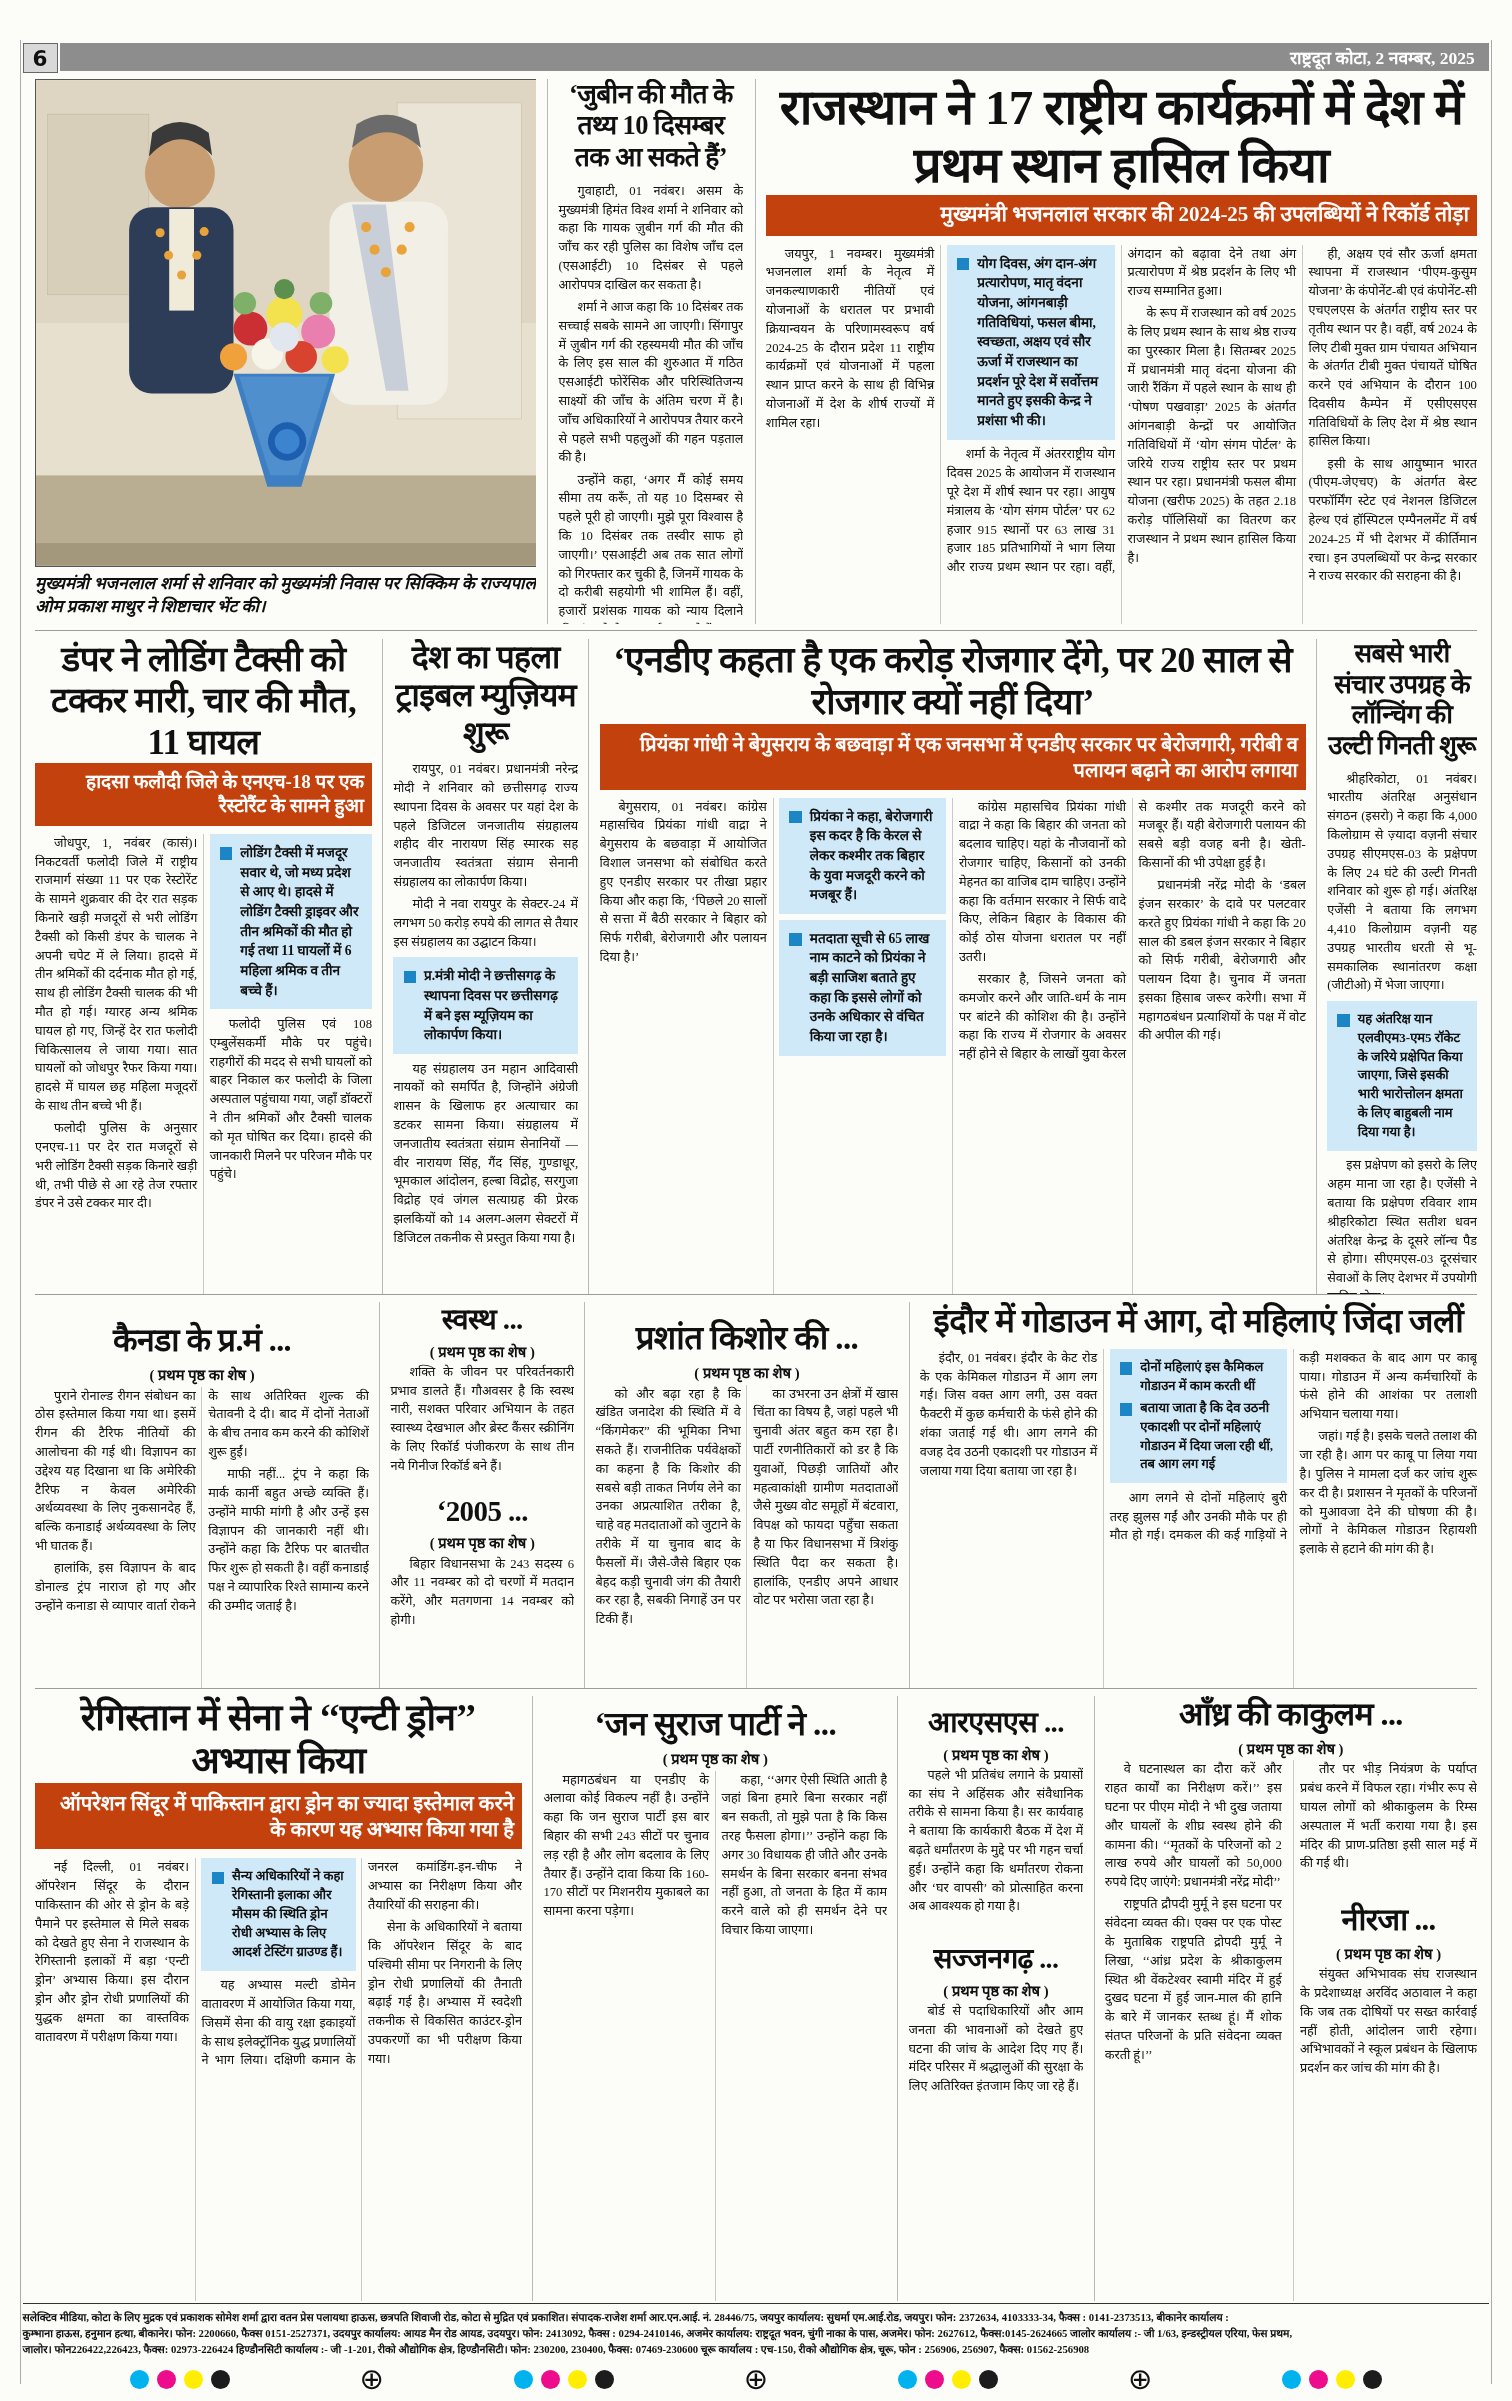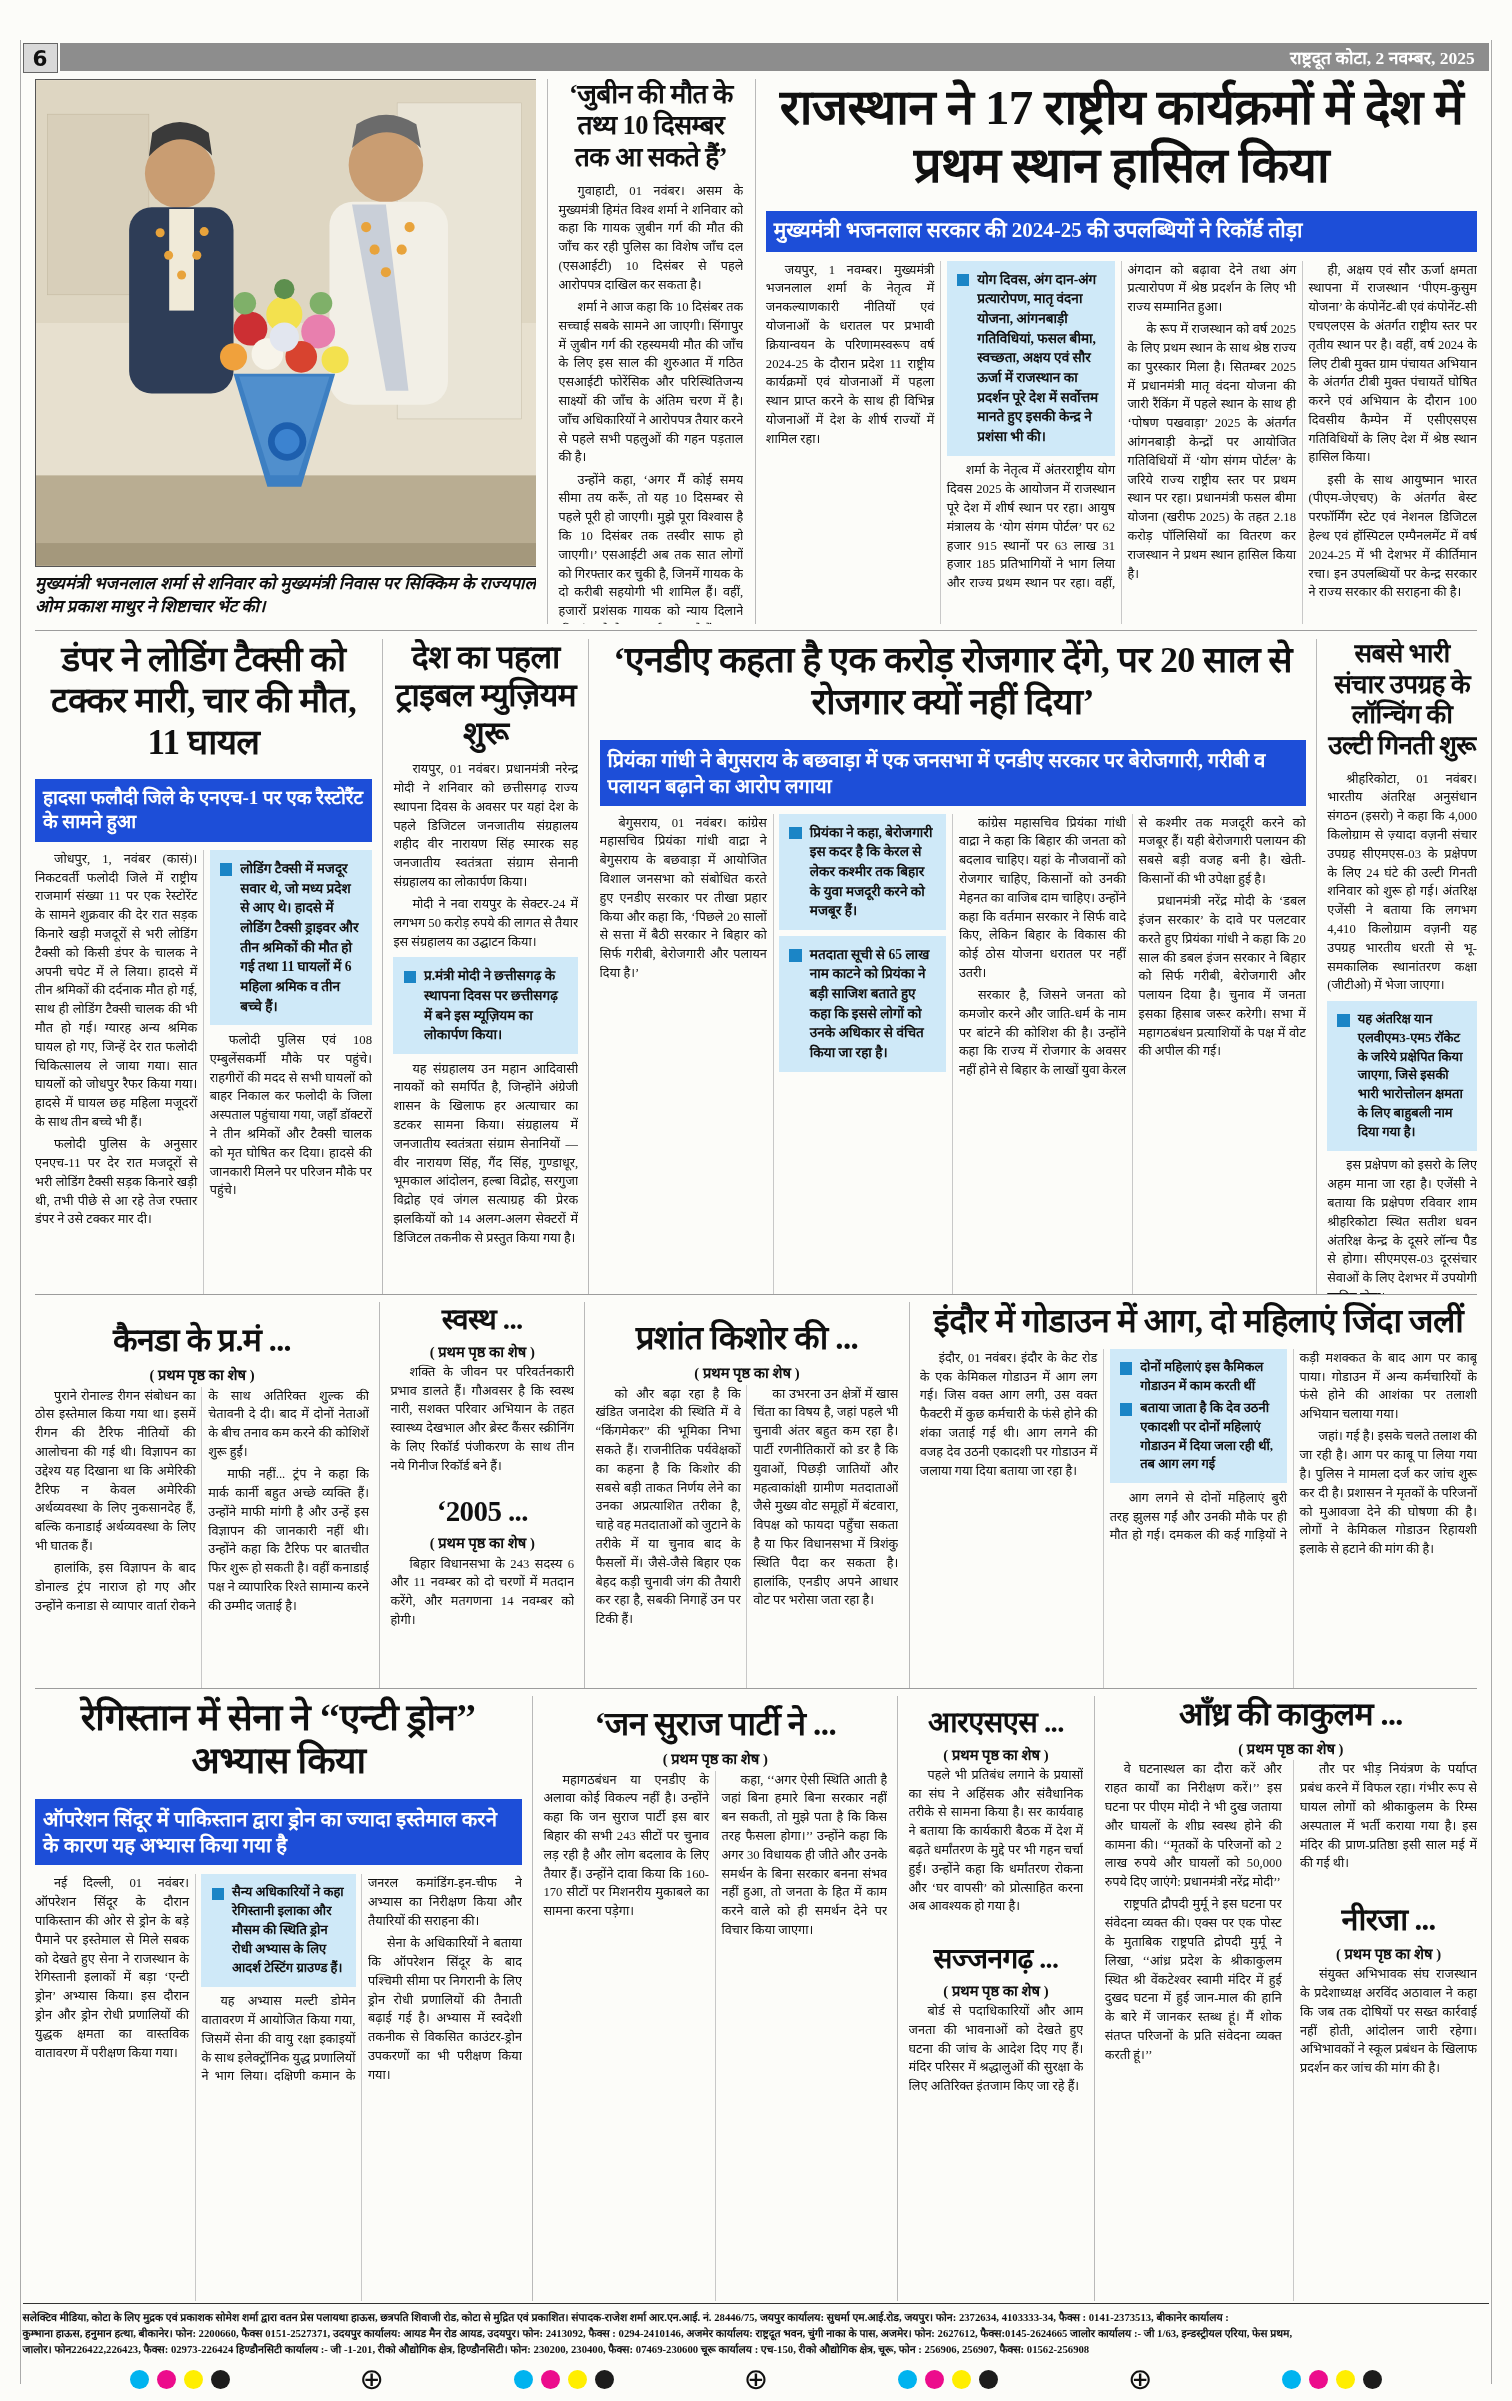--- a/index.html
+++ b/index.html
@@ -11,22 +11,22 @@
            background:#d9d9d9;display:flex;align-items:center;justify-content:center;
            font:700 21.5px "DejaVu Sans", sans-serif;}
   .mast{position:absolute;left:60px;right:22.6px;top:43px;height:28px;background:#8d8d8d;color:#fff;
         display:flex;align-items:center;justify-content:flex-end;padding-right:14.7px;box-sizing:border-box;
         font-weight:700;font-size:17.5px;}
   
   .band{position:absolute;left:35px;right:35px;display:flex;}
   .vsep{border-left:0.6px solid #b9b9b9;padding-left:10.2px;}
   .blk{box-sizing:border-box;overflow:hidden;display:flex;flex-direction:column;}
   .hl{font-weight:700;text-align:center;line-height:1.18;letter-spacing:-0.6px;}
-  .sub{background:#1d4ed8;color:#fff;font-weight:700;text-align:left;padding:6.8px 8px;
-       font-size:21px;line-height:1.3;margin-top:16px;}
+  .sub{background:#c2410c;color:#fff;font-weight:700;text-align:right;padding:6.8px 8px;
+       font-size:21px;line-height:1.3;margin-top:0;}
   .cont{text-align:center;font-weight:700;font-size:14.7px;margin:4.5px 0 2.3px 0;}
   .bt{font-size:12.7px;line-height:1.48;text-align:justify;overflow:hidden;}
   .bt p{margin:0 0 3.4px 0;text-indent:19px;}
   .cols2{column-count:2;column-gap:12.4px;column-rule:0.6px solid #c8c8c8;}
   .cols3{column-count:3;column-gap:12.4px;column-rule:0.6px solid #c8c8c8;}
   .cols4{column-count:4;column-gap:12.4px;column-rule:0.6px solid #c8c8c8;}
   .box{background:#cfe9f8;padding:9px 10.2px;margin:5.6px 0;break-inside:avoid;
        font-weight:700;font-size:13.6px;line-height:1.45;text-align:left;display:flex;gap:8px;}
   .box .sq{flex:0 0 auto;width:12.4px;height:12.4px;background:#1b85c6;margin-top:4.5px;}
   .box .bx-body{flex:1;}
@@ -135,21 +135,21 @@
         <p>ही, अक्षय एवं सौर ऊर्जा क्षमता स्थापना में राजस्थान ‘पीएम-कुसुम योजना’ के कंपोनेंट-बी एवं कंपोनेंट-सी एचएलएस के अंतर्गत राष्ट्रीय स्तर पर तृतीय स्थान पर है। वहीं, वर्ष 2024 के लिए टीबी मुक्त ग्राम पंचायत अभियान के अंतर्गत टीबी मुक्त पंचायतें घोषित करने एवं अभियान के दौरान 100 दिवसीय कैम्पेन में एसीएसएस गतिविधियों के लिए देश में श्रेष्ठ स्थान हासिल किया।</p>
         <p>इसी के साथ आयुष्मान भारत (पीएम-जेएचए) के अंतर्गत बेस्ट परफॉर्मिंग स्टेट एवं नेशनल डिजिटल हेल्थ एवं हॉस्पिटल एम्पैनलमेंट में वर्ष 2024-25 में भी देशभर में कीर्तिमान रचा। इन उपलब्धियों पर केन्द्र सरकार ने राज्य सरकार की सराहना की है।</p>
       </div>
     </div>
   </div>
 
   <div class="band" style="top:630px;height:655px;gap:10.2px;border-top:0.6px solid #9c9c9c;padding-top:8px">
 
     <div class="blk" style="width:337px">
       <div class="hl" style="font-size:35px">डंपर ने लोडिंग टैक्सी को टक्कर मारी, चार की मौत, 11 घायल</div>
-      <div class="sub" style="font-size:19px">हादसा फलौदी जिले के एनएच-1 पर एक रैस्टोरैंट के सामने हुआ</div>
+      <div class="sub" style="font-size:19px">हादसा फलौदी जिले के एनएच-18 पर एक रैस्टोरैंट के सामने हुआ</div>
       <div class="bt cols2" style="margin-top:8px;flex:1">
         <p>जोधपुर, 1, नवंबर (कासं)। निकटवर्ती फलोदी जिले में राष्ट्रीय राजमार्ग संख्या 11 पर एक रेस्टोरेंट के सामने शुक्रवार की देर रात सड़क किनारे खड़ी मजदूरों से भरी लोडिंग टैक्सी को किसी डंपर के चालक ने अपनी चपेट में ले लिया। हादसे में तीन श्रमिकों की दर्दनाक मौत हो गई, साथ ही लोडिंग टैक्सी चालक की भी मौत हो गई। ग्यारह अन्य श्रमिक घायल हो गए, जिन्हें देर रात फलोदी चिकित्सालय ले जाया गया। सात घायलों को जोधपुर रैफर किया गया। हादसे में घायल छह महिला मजूदरों के साथ तीन बच्चे भी हैं।</p>
         <p>फलोदी पुलिस के अनुसार एनएच-11 पर देर रात मजदूरों से भरी लोडिंग टैक्सी सड़क किनारे खड़ी थी, तभी पीछे से आ रहे तेज रफ्तार डंपर ने उसे टक्कर मार दी।</p>
         <div class="box">
           <span class="sq"></span>
           <span class="bx-body">लोडिंग टैक्सी में मजदूर सवार थे, जो मध्य प्रदेश से आए थे। हादसे में लोडिंग टैक्सी ड्राइवर और तीन श्रमिकों की मौत हो गई तथा 11 घायलों में 6 महिला श्रमिक व तीन बच्चे हैं।</span>
         </div>
         <p>फलोदी पुलिस एवं 108 एम्बुलेंसकर्मी मौके पर पहुंचे। राहगीरों की मदद से सभी घायलों को बाहर निकाल कर फलोदी के जिला अस्पताल पहुंचाया गया, जहाँ डॉक्टरों ने तीन श्रमिकों और टैक्सी चालक को मृत घोषित कर दिया। हादसे की जानकारी मिलने पर परिजन मौके पर पहुंचे।</p>
       </div>
     </div>

